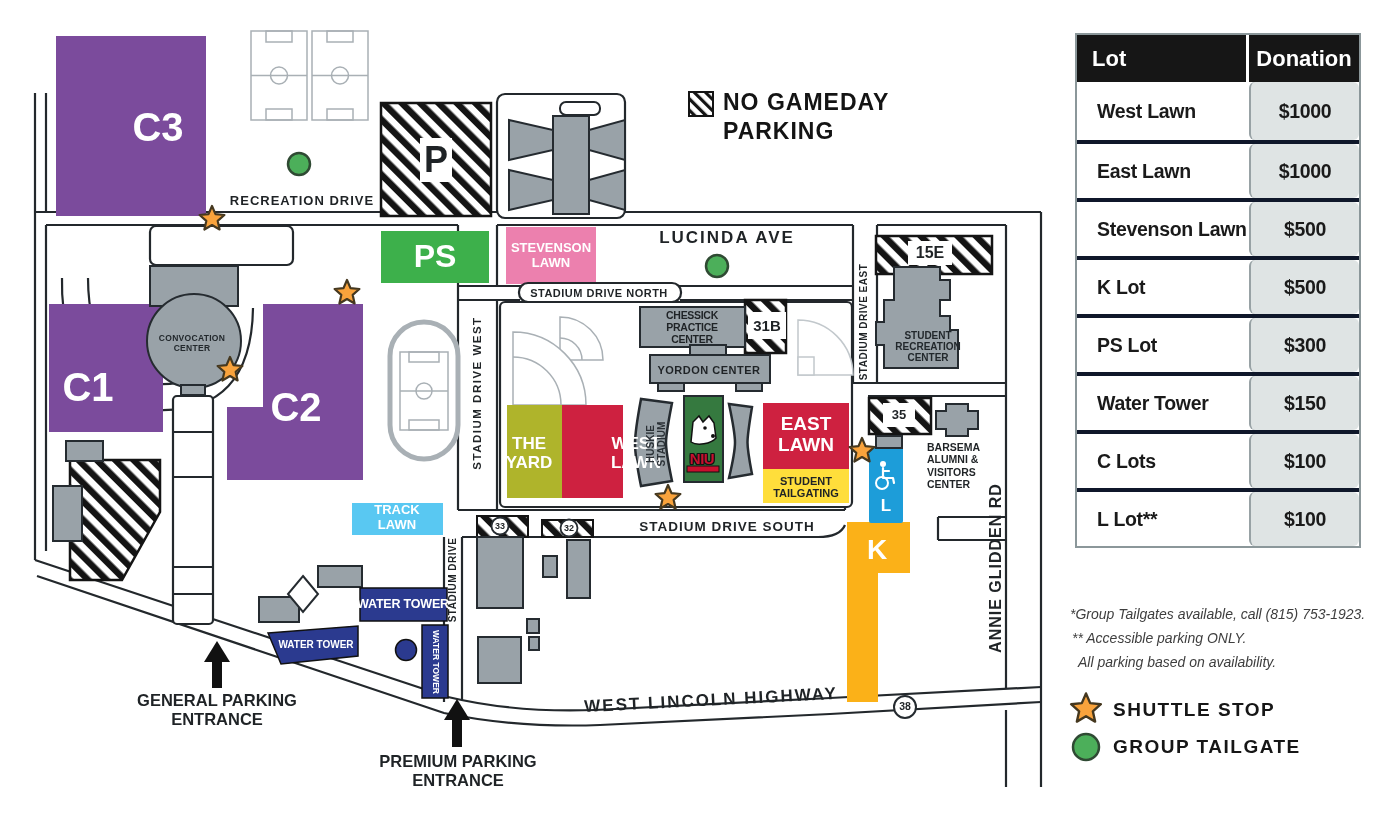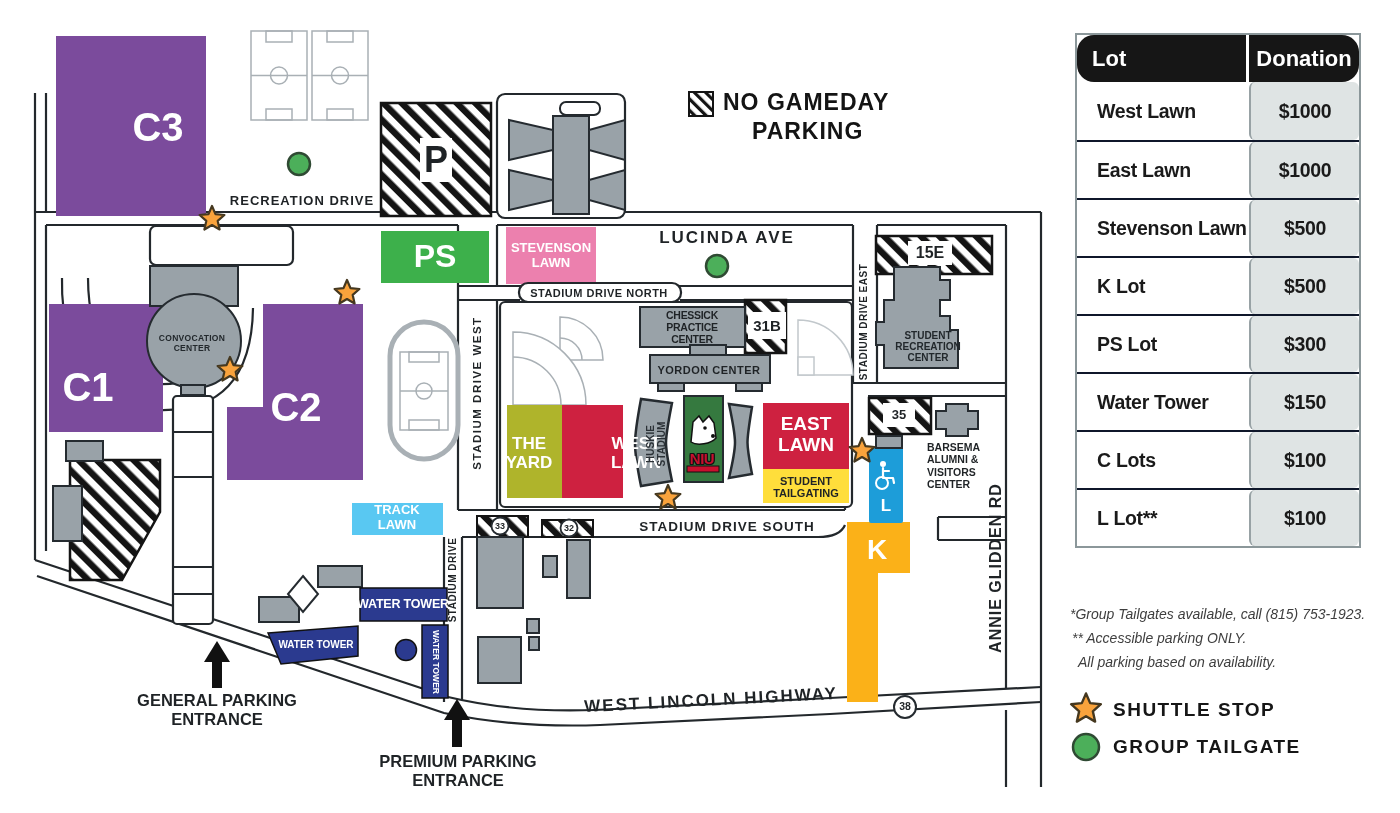--- a/index.html
+++ b/index.html
@@ -13,25 +13,25 @@
   .w{color:#fff;}
   .rot{transform:translate(-50%,-50%) rotate(-90deg);}
   .rot90{transform:translate(-50%,-50%) rotate(90deg);}
   .tilt{transform:translate(-50%,-50%) rotate(-3deg);}
   .halo{text-shadow:-2px 0 0 #fff,2px 0 0 #fff,0 -2px 0 #fff,0 2px 0 #fff,
         -2px -2px 0 #fff,2px 2px 0 #fff,-2px 2px 0 #fff,2px -2px 0 #fff;}
   .dhalo{text-shadow:-1px 0 0 #141414,1px 0 0 #141414,0 -1px 0 #141414,0 1px 0 #141414,
          -1px -1px 0 #141414,1px 1px 0 #141414,-1px 1px 0 #141414,1px -1px 0 #141414;}
   
   .tbl{position:absolute;left:1075px;top:33px;width:286px;border:2px solid #8B979A;box-sizing:border-box;}
-  .thead{display:flex;height:47px;background:#161616;color:#fff;border-radius:17px;}
+  .thead{display:flex;height:47px;background:#161616;color:#fff;}
   .th{display:flex;align-items:center;font-weight:700;font-size:22px;box-sizing:border-box;}
   .th-lot{width:172px;padding-left:15px;border-right:3px solid #fff;}
   .th-don{flex:1;justify-content:center;}
-  .tr{display:flex;height:58px;border-top:2px solid #0f172a;box-sizing:border-box;}
+  .tr{display:flex;height:58px;border-top:4px solid #0f172a;box-sizing:border-box;}
   .td{display:flex;align-items:center;font-weight:700;font-size:19.5px;letter-spacing:-0.3px;
       color:#1a1a1a;box-sizing:border-box;}
   .td-lot{width:172px;padding-left:20px;background:#fff;}
   .td-don{flex:1;justify-content:center;background:#DFE4E4;border-left:2px solid #98A2A5;border-radius:6px;}
   .fn{position:absolute;font-style:italic;font-size:14px;color:#3E3E3E;white-space:nowrap;}
   .lg{position:absolute;transform:translateY(-50%);font-weight:700;font-size:19px;
       letter-spacing:1.5px;color:#161616;white-space:nowrap;}
   .ng{position:absolute;left:723px;top:88px;font-size:23px;font-weight:700;letter-spacing:1px;
       line-height:29px;color:#141414;text-align:left;}
 </style>
@@ -333,21 +333,21 @@
   <span class="ln">GENERAL PARKING</span>
   <span class="ln">ENTRANCE</span>
 </div>
 <div class="lbl wrap" style="left:458px;top:771px;font-size:16.5px;width:200px;line-height:1.15;">
   <span class="ln">PREMIUM PARKING</span>
   <span class="ln">ENTRANCE</span>
 </div>
 
 <div class="ng">
   <span class="ln" style="display:block;">NO GAMEDAY</span>
-  <span class="ln" style="display:block;margin-left:29px;">PARKING</span>
+  <span class="ln" style="display:block;">PARKING</span>
 </div>
 
 <div class="tbl">
   <div class="thead">
     <div class="th th-lot">Lot</div>
     <div class="th th-don">Donation</div>
   </div>
   <div class="tr" style="border-top:none;">
     <div class="td td-lot">West Lawn</div>
     <div class="td td-don">$1000</div>

